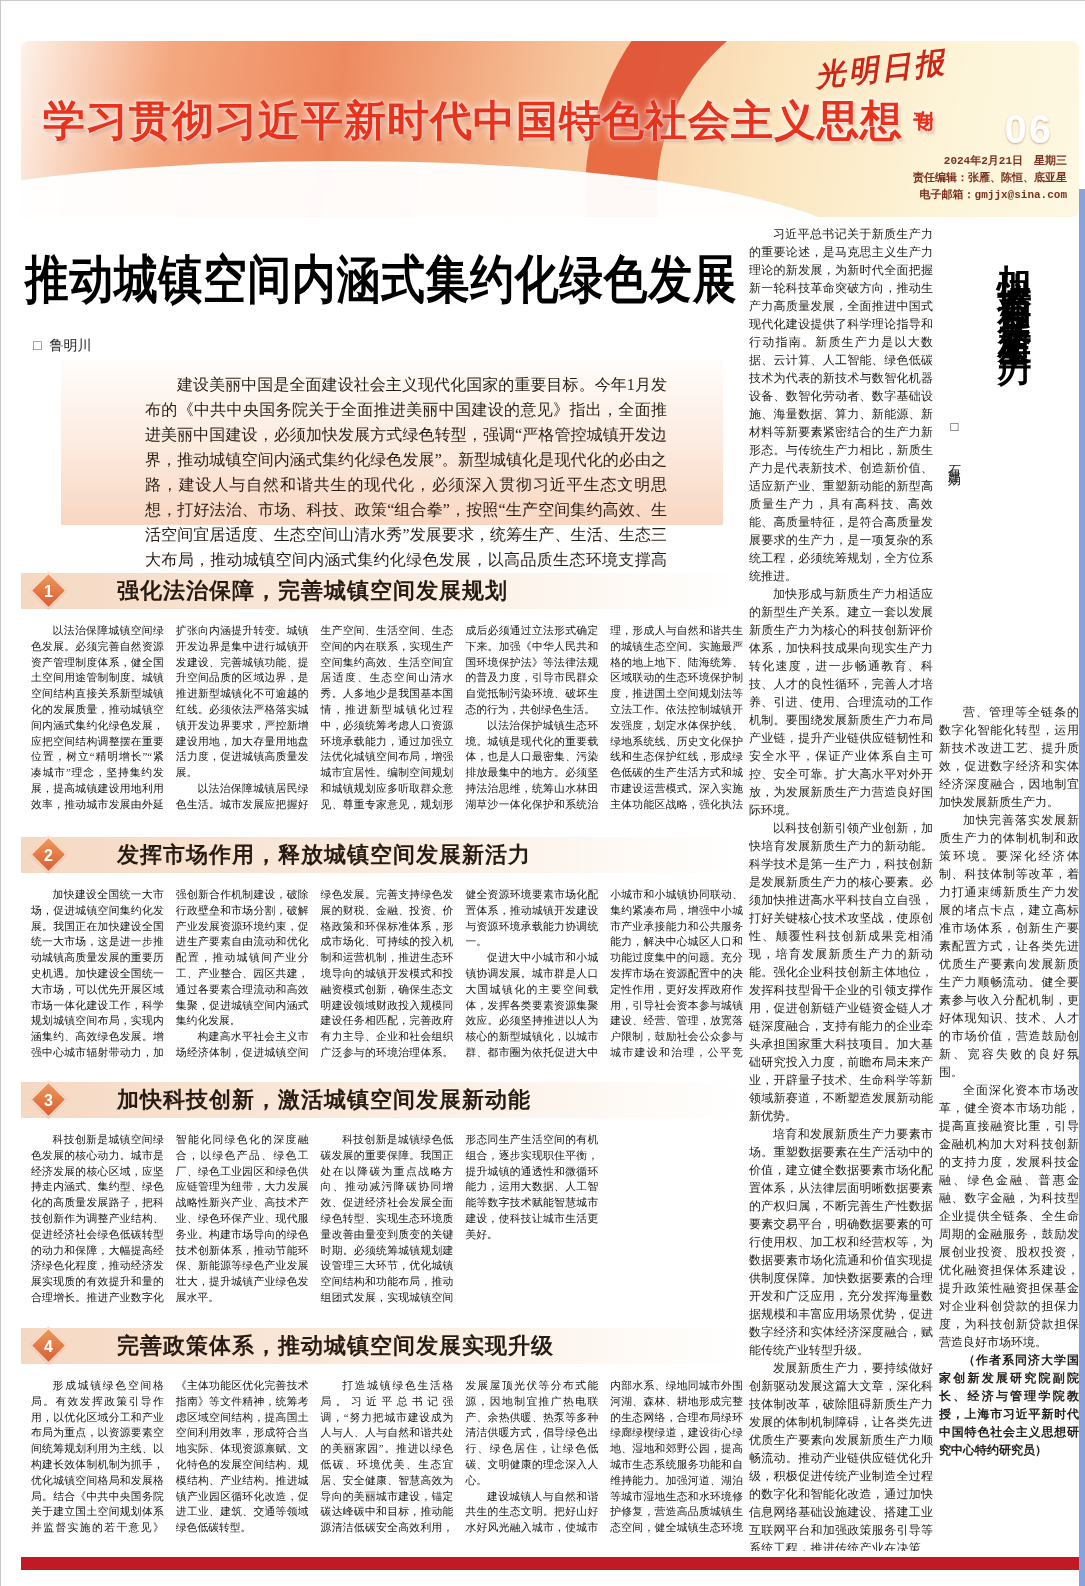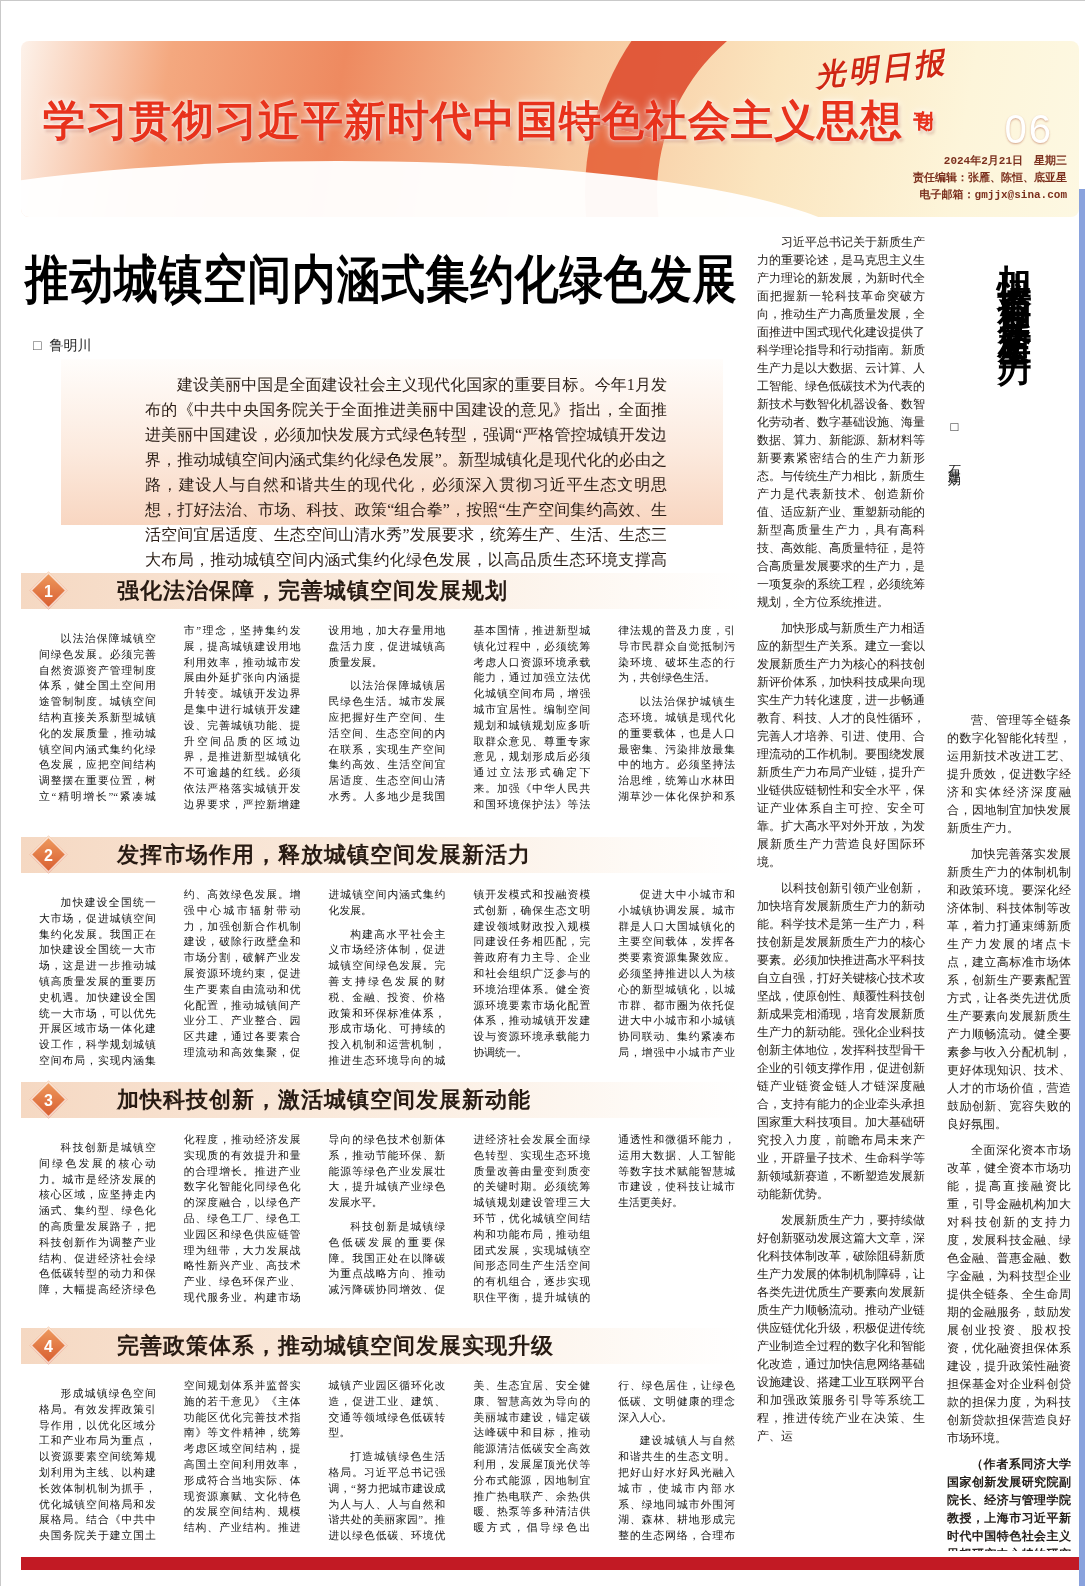--- a/index.html
+++ b/index.html
@@ -17,21 +17,21 @@
   .banner .whitewave{position:absolute;left:-20%;bottom:-78%;width:100%;height:110%;border-radius:50%;
           background:#ffffff;opacity:.96;}
   .banner-title{position:absolute;left:22px;top:52px;font-family:"Liberation Sans","DejaVu Sans",sans-serif;
           font-weight:bold;font-size:42px;color:#e8321c;letter-spacing:1px;white-space:nowrap;
           text-shadow:0 0 8px rgba(255,255,255,.95),0 0 3px rgba(255,255,255,.9),2px 3px 3px rgba(130,25,8,.28);}
   .banner-badge{display:inline-block;writing-mode:vertical-rl;font-size:20px;line-height:1.1;vertical-align:top;
           margin-left:10px;height:50px;font-weight:bold;color:#e8321c;letter-spacing:2px;}
   .masthead{position:absolute;right:132px;top:8px;font-size:30px;font-weight:bold;font-style:italic;
           color:#cf2613;transform:rotate(-6deg);letter-spacing:3px;text-shadow:1px 1px 0 rgba(255,255,255,.4);}
   .page-number{position:absolute;right:26px;top:66px;font-family:"Liberation Sans",sans-serif;
-          font-size:40px;font-weight:normal;color:#ffffff;letter-spacing:2px;text-shadow:0 1px 2px rgba(150,40,10,.4);}
+          font-size:40px;font-weight:bold;color:#ffffff;letter-spacing:2px;text-shadow:0 1px 2px rgba(150,40,10,.4);}
   .date-block{position:absolute;right:12px;top:112px;text-align:right;color:#7b2f1d;
           font-family:Liberation Mono, monospace;font-size:11px;line-height:17px;font-weight:bold;}
 
   
   .headline{position:absolute;left:24px;top:244px;font-size:52px;font-weight:bold;white-space:nowrap;
           transform:scaleX(.84);transform-origin:left top;letter-spacing:1px;color:#000;}
   .author-line{position:absolute;left:32px;top:336px;font-size:14px;color:#222;}
   .author-line .mark{margin-right:8px;color:#555;}
   .intro-box{position:absolute;left:60px;top:358px;width:662px;height:166px;box-sizing:border-box;
           padding:13px 56px 0 84px;background:linear-gradient(180deg,#fffdfb 0%,#fceade 55%,#f8d6c1 100%);
@@ -43,21 +43,21 @@
   .sec-strip{position:relative;height:36px;background:linear-gradient(90deg,#f5d8c2 0%,#fbeee2 55%,#fefaf6 85%,#ffffff 100%);}
   .sec-diamond{position:absolute;left:14px;top:4px;width:27px;height:27px;transform:rotate(45deg);
           background:linear-gradient(135deg,#ef9d60,#d75a2e);box-shadow:0 0 0 2px rgba(255,255,255,.7) inset;}
   .sec-num{position:absolute;left:14px;top:5px;width:27px;height:27px;line-height:27px;text-align:center;
           color:#fff;font-weight:bold;font-family:"Liberation Sans",sans-serif;font-size:16px;}
   .sec-title{position:absolute;left:96px;top:3px;font-size:22px;font-weight:bold;color:#271a12;letter-spacing:1px;}
   .sec-body{margin-top:14px;margin-left:10px;width:712px;column-count:5;column-gap:12px;column-fill:auto;
           font-size:10.8px;line-height:15.8px;text-align:justify;overflow:hidden;color:#141414;}
   .sec1 .sec-body{height:190px;} .sec2 .sec-body{height:182px;}
   .sec3 .sec-body{height:181px;} .sec4 .sec-body{height:173px;}
-  .para{margin:8px;text-indent:2em;}
+  .para{margin:0;text-indent:2em;}
   .attribution{font-weight:bold;}
 
   
   .side-col-a{position:absolute;left:748px;top:224px;width:184px;height:1326px;overflow:hidden;
           font-size:12px;line-height:18px;text-align:justify;color:#26211d;font-style:normal;}
   .side-headline-block{position:absolute;left:938px;top:230px;width:140px;height:462px;}
   .side-headline{position:absolute;left:52px;top:6px;writing-mode:vertical-rl;font-size:34px;font-weight:bold;
           letter-spacing:8px;color:#000;}
   .side-author{position:absolute;left:6px;top:188px;writing-mode:vertical-rl;font-size:13px;color:#222;letter-spacing:4px;}
   .side-col-b{position:absolute;left:938px;top:702px;width:140px;height:848px;overflow:hidden;
@@ -142,20 +142,21 @@
         <p class="para">形成城镇绿色空间格局。有效发挥政策引导作用，以优化区域分工和产业布局为重点，以资源要素空间统筹规划利用为主线、以构建长效体制机制为抓手，优化城镇空间格局和发展格局。结合《中共中央国务院关于建立国土空间规划体系并监督实施的若干意见》《主体功能区优化完善技术指南》等文件精神，统筹考虑区域空间结构，提高国土空间利用效率，形成符合当地实际、体现资源禀赋、文化特色的发展空间结构、规模结构、产业结构。推进城镇产业园区循环化改造，促进工业、建筑、交通等领域绿色低碳转型。</p>
         <p class="para">打造城镇绿色生活格局。习近平总书记强调，“努力把城市建设成为人与人、人与自然和谐共处的美丽家园”。推进以绿色低碳、环境优美、生态宜居、安全健康、智慧高效为导向的美丽城市建设，锚定碳达峰碳中和目标，推动能源清洁低碳安全高效利用，发展屋顶光伏等分布式能源，因地制宜推广热电联产、余热供暖、热泵等多种清洁供暖方式，倡导绿色出行、绿色居住，让绿色低碳、文明健康的理念深入人心。</p>
         <p class="para">建设城镇人与自然和谐共生的生态文明。把好山好水好风光融入城市，使城市内部水系、绿地同城市外围河湖、森林、耕地形成完整的生态网络，合理布局绿环绿廊绿楔绿道，建设街心绿地、湿地和郊野公园，提高城市生态系统服务功能和自维持能力。加强河道、湖泊等城市湿地生态和水环境修护修复，营造高品质城镇生态空间，健全城镇生态环境治理政策体系，开展城镇生态环境治理评估。</p>
       </div>
   </div>
 
   <div class="side-col-a">
       <p class="para">习近平总书记关于新质生产力的重要论述，是马克思主义生产力理论的新发展，为新时代全面把握新一轮科技革命突破方向，推动生产力高质量发展，全面推进中国式现代化建设提供了科学理论指导和行动指南。新质生产力是以大数据、云计算、人工智能、绿色低碳技术为代表的新技术与数智化机器设备、数智化劳动者、数字基础设施、海量数据、算力、新能源、新材料等新要素紧密结合的生产力新形态。与传统生产力相比，新质生产力是代表新技术、创造新价值、适应新产业、重塑新动能的新型高质量生产力，具有高科技、高效能、高质量特征，是符合高质量发展要求的生产力，是一项复杂的系统工程，必须统筹规划，全方位系统推进。</p>
       <p class="para">加快形成与新质生产力相适应的新型生产关系。建立一套以发展新质生产力为核心的科技创新评价体系，加快科技成果向现实生产力转化速度，进一步畅通教育、科技、人才的良性循环，完善人才培养、引进、使用、合理流动的工作机制。要围绕发展新质生产力布局产业链，提升产业链供应链韧性和安全水平，保证产业体系自主可控、安全可靠。扩大高水平对外开放，为发展新质生产力营造良好国际环境。</p>
       <p class="para">以科技创新引领产业创新，加快培育发展新质生产力的新动能。科学技术是第一生产力，科技创新是发展新质生产力的核心要素。必须加快推进高水平科技自立自强，打好关键核心技术攻坚战，使原创性、颠覆性科技创新成果竞相涌现，培育发展新质生产力的新动能。强化企业科技创新主体地位，发挥科技型骨干企业的引领支撑作用，促进创新链产业链资金链人才链深度融合，支持有能力的企业牵头承担国家重大科技项目。加大基础研究投入力度，前瞻布局未来产业，开辟量子技术、生命科学等新领域新赛道，不断塑造发展新动能新优势。</p>
+      <p class="para">培育和发展新质生产力要素市场。重塑数据要素在生产活动中的价值，建立健全数据要素市场化配置体系，从法律层面明晰数据要素的产权归属，不断完善生产性数据要素交易平台，明确数据要素的可行使用权、加工权和经营权等，为数据要素市场化流通和价值实现提供制度保障。加快数据要素的合理开发和广泛应用，充分发挥海量数据规模和丰富应用场景优势，促进数字经济和实体经济深度融合，赋能传统产业转型升级。</p>
       <p class="para">发展新质生产力，要持续做好创新驱动发展这篇大文章，深化科技体制改革，破除阻碍新质生产力发展的体制机制障碍，让各类先进优质生产要素向发展新质生产力顺畅流动。推动产业链供应链优化升级，积极促进传统产业制造全过程的数字化和智能化改造，通过加快信息网络基础设施建设、搭建工业互联网平台和加强政策服务引导等系统工程，推进传统产业在决策、生产、运</p>
     </div>
   <div class="side-headline-block">
     <div class="side-headline">加快培育和发展新质生产力</div>
     <div class="side-author"><span>□</span>　<span>石建勋</span></div>
   </div>
   <div class="side-col-b">
       <p class="para">营、管理等全链条的数字化智能化转型，运用新技术改进工艺、提升质效，促进数字经济和实体经济深度融合，因地制宜加快发展新质生产力。</p>
       <p class="para">加快完善落实发展新质生产力的体制机制和政策环境。要深化经济体制、科技体制等改革，着力打通束缚新质生产力发展的堵点卡点，建立高标准市场体系，创新生产要素配置方式，让各类先进优质生产要素向发展新质生产力顺畅流动。健全要素参与收入分配机制，更好体现知识、技术、人才的市场价值，营造鼓励创新、宽容失败的良好氛围。</p>
       <p class="para">全面深化资本市场改革，健全资本市场功能，提高直接融资比重，引导金融机构加大对科技创新的支持力度，发展科技金融、绿色金融、普惠金融、数字金融，为科技型企业提供全链条、全生命周期的金融服务，鼓励发展创业投资、股权投资，优化融资担保体系建设，提升政策性融资担保基金对企业科创贷款的担保力度，为科技创新贷款担保营造良好市场环境。</p>

